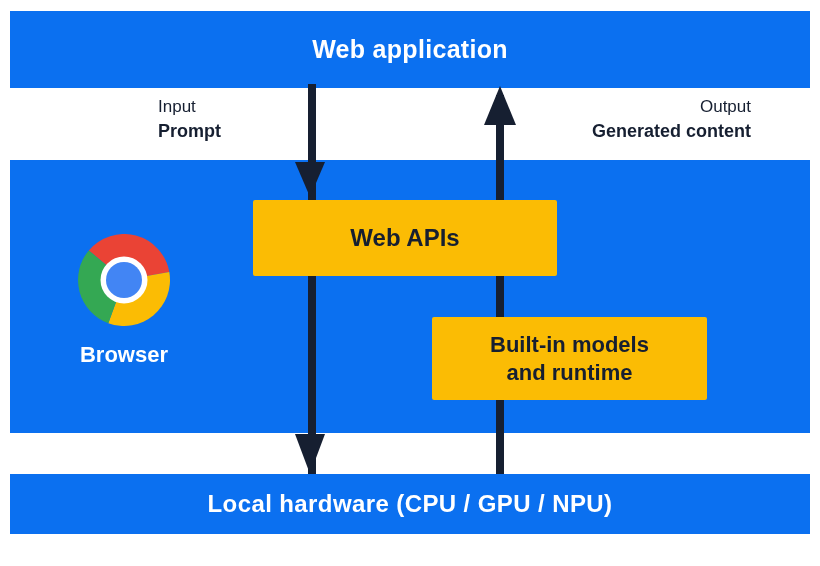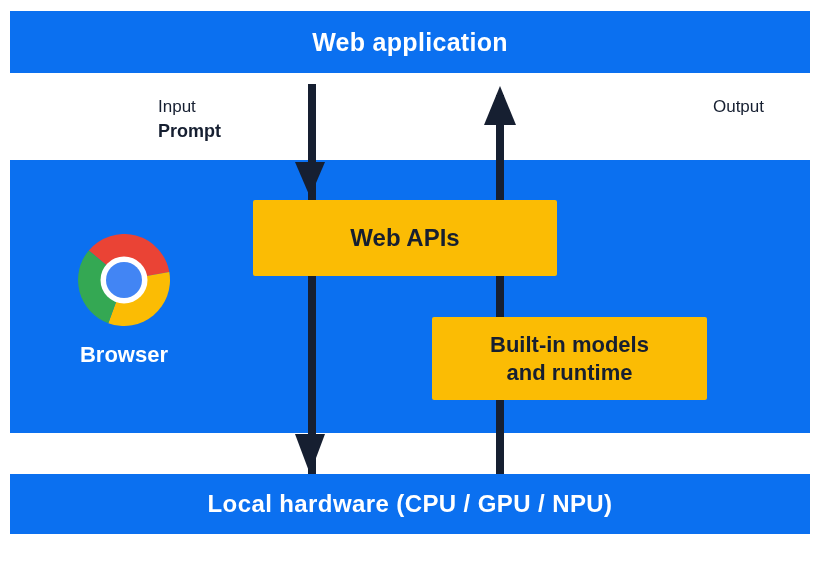--- a/index.html
+++ b/index.html
@@ -14,21 +14,21 @@
   .layer-bar {
     position: absolute;
     left: 10px;
     width: 800px;
     background: #0B70F0;
     display: flex;
     align-items: center;
     justify-content: center;
     z-index: 0;
   }
-  .layer-bar.top    { top: 11px;  height: 62px; }
+  .layer-bar.top    { top: 11px;  height: 77px; }
   .layer-bar.middle { top: 160px; height: 273px; justify-content: flex-start; }
   .layer-bar.bottom { top: 474px; height: 60px; }
 
   .bar-title {
     color: #ffffff;
     font-weight: 700;
     font-size: 25px;
     letter-spacing: 0.3px;
   }
   .bar-title.small { font-size: 24px; letter-spacing: 0.4px; }
@@ -36,21 +36,21 @@
   
   .flow-caption {
     position: absolute;
     color: #161F31;
     line-height: 23px;
     z-index: 1;
   }
   .flow-caption .kind { font-size: 17px; font-weight: 400; display: block; }
   .flow-caption .value { font-size: 18px; font-weight: 700; display: block; line-height: 27px; }
   .flow-caption.left  { left: 112px; top: 95px; text-align: left; margin-left: 46px; }
-  .flow-caption.right { right: 56px; top: 95px; text-align: right; }
+  .flow-caption.right { right: 69px; top: 95px; text-align: right; }
 
   
   .arrow-stem {
     position: absolute;
     width: 8px;
     background: #161F31;
     z-index: 2;
   }
   .arrow-head {
     position: absolute;
@@ -120,20 +120,21 @@
   <div class="layer-bar top">
     <span class="bar-title">Web application</span>
   </div>
 
   <div class="flow-caption left">
     <span class="kind">Input</span>
     <span class="value">Prompt</span>
   </div>
   <div class="flow-caption right">
     <span class="kind">Output</span>
+    <span class="value">Generated content</span>
   </div>
 
   <div class="layer-bar middle"></div>
 
   <div class="arrow-stem" style="left:308px; top:84px; height:390px;"></div>
   <div class="arrow-head down" style="left:295px; top:162px;"></div>
   <div class="arrow-head down long" style="left:295px; top:434px;"></div>
 
   <div class="arrow-stem" style="left:496px; top:95px; height:379px;"></div>
   <div class="arrow-head up" style="left:484px; top:86px;"></div>

